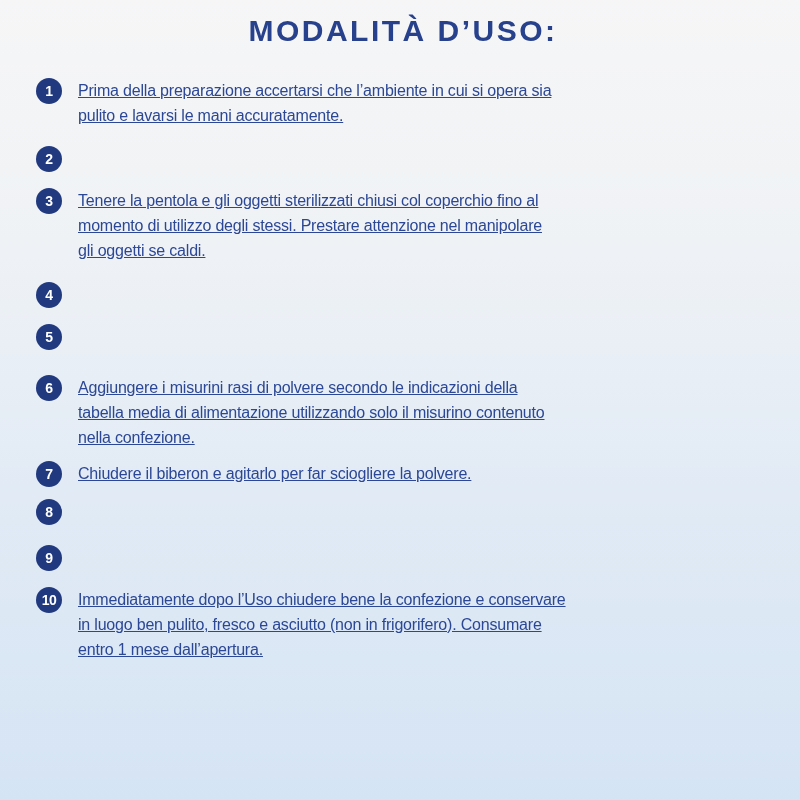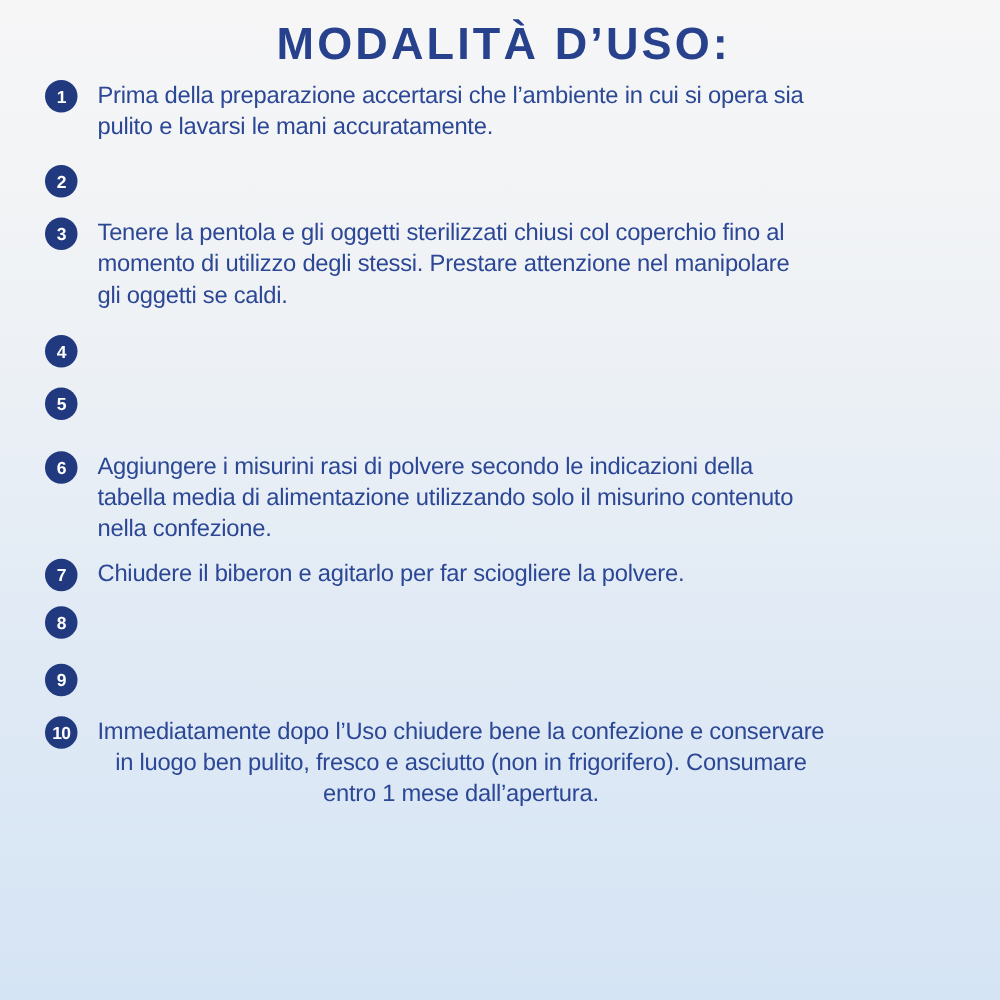--- a/index.html
+++ b/index.html
@@ -15,67 +15,68 @@
   }
   .page {
     box-sizing: border-box;
     width: 800px;
     height: 800px;
     padding: 10px 30px 0 36px;
   }
   .title {
     text-align: center;
     color: var(--title-blue);
-    font-size: 36px;
+    font-size: 30px;
     font-weight: 800;
     letter-spacing: 2.5px;
-    margin: 4px 0 8px 0;
+    margin: 4px 0 30px 0;
     white-space: nowrap;
   }
   .list {
     display: block;
   }
   .row {
     display: flex;
     align-items: flex-start;
     margin-bottom: 17px;
   }
   
   .row:nth-child(1) { margin-bottom: 18px; }
   .row:nth-child(2) { margin-bottom: 16px; }
   .row:nth-child(3) { margin-bottom: 19px; }
   .row:nth-child(4) { margin-bottom: 16px; }
   .row:nth-child(5) { margin-bottom: 25px; }
   .row:nth-child(6) { margin-bottom: 11px; }
   .row:nth-child(7) { margin-bottom: 12px; }
   .row:nth-child(8) { margin-bottom: 20px; }
   .row:nth-child(9) { margin-bottom: 16px; }
-  .row:nth-child(10) { margin-bottom: 0; text-align: center; }
+  .row:nth-child(10) { margin-bottom: 0; }
   .badge {
     flex: 0 0 auto;
     width: 26px;
     height: 26px;
     border-radius: 50%;
     background: var(--badge-blue);
     color: #ffffff;
     font-weight: bold;
     font-size: 14px;
     letter-spacing: -0.5px;
     display: inline-flex;
     align-items: center;
     justify-content: center;
     margin-top: 0px;
     margin-right: 16px;
   }
   .text {
     color: var(--text-blue);
-    font-size: 19px;
+    font-size: 16px;
     line-height: 25px;
     letter-spacing: -0.2px;
     white-space: pre-line;
+    text-decoration: underline;
   }
 </style>
 </head>
 <body>
 
 <div class="page">
   <h1 class="title">MODALITÀ D’USO:</h1>
 
   <div class="list">
     <div class="row">

